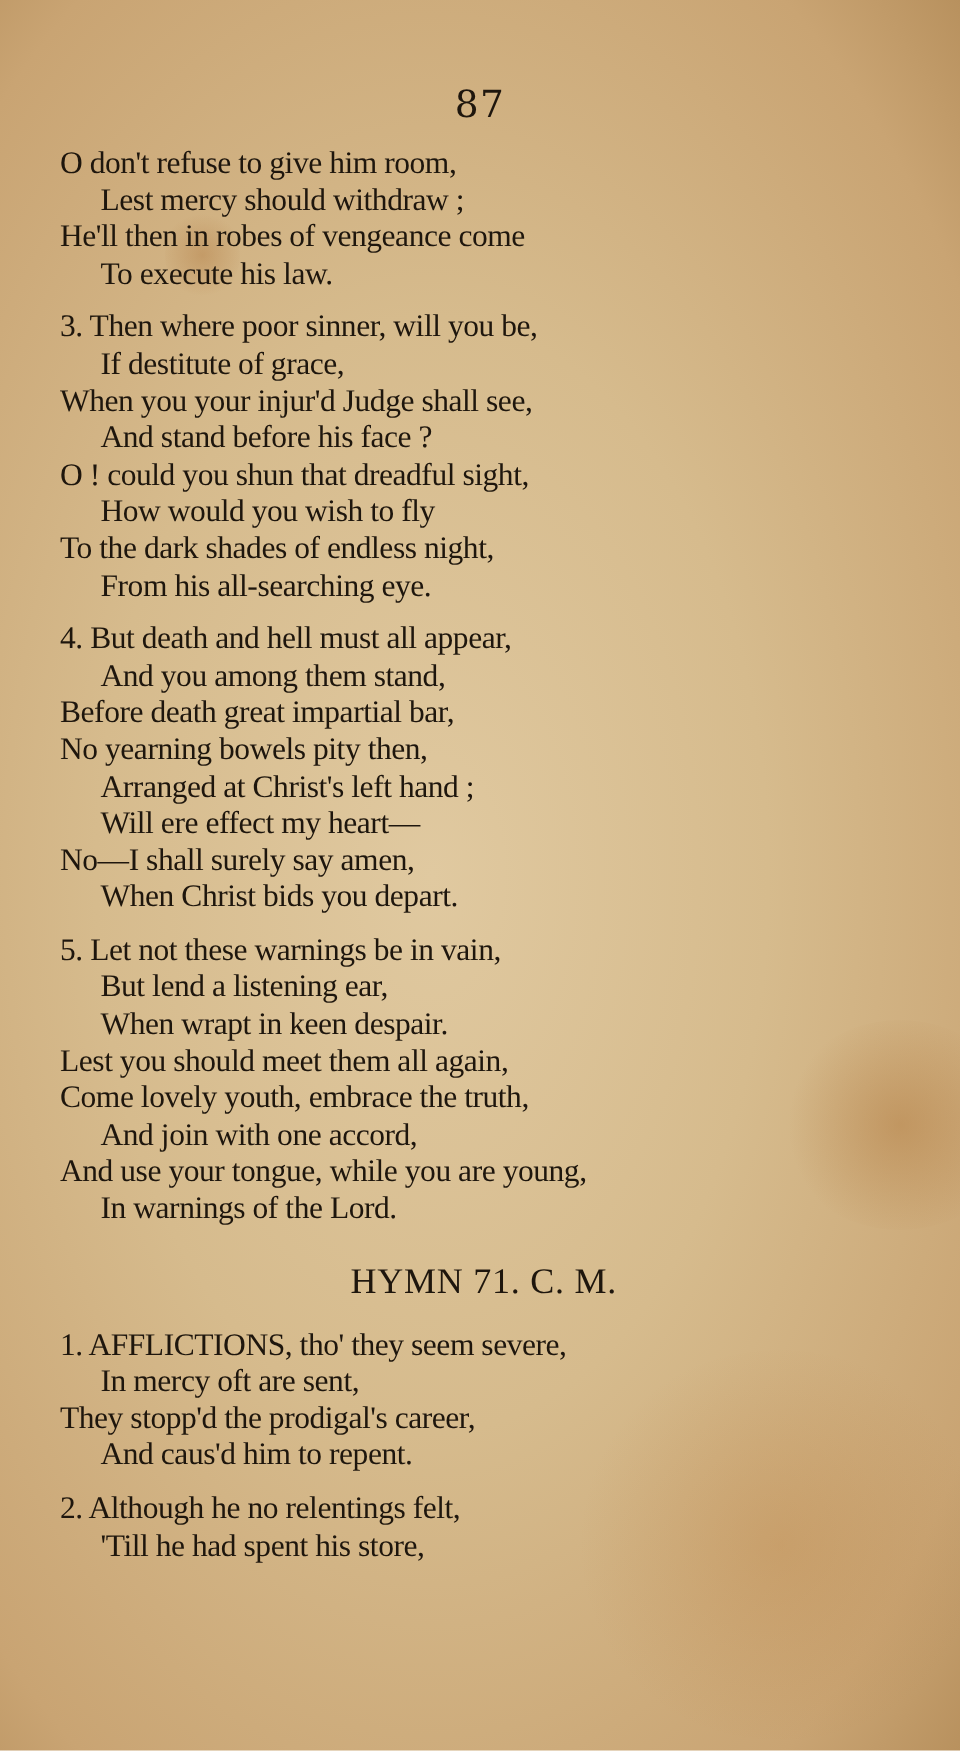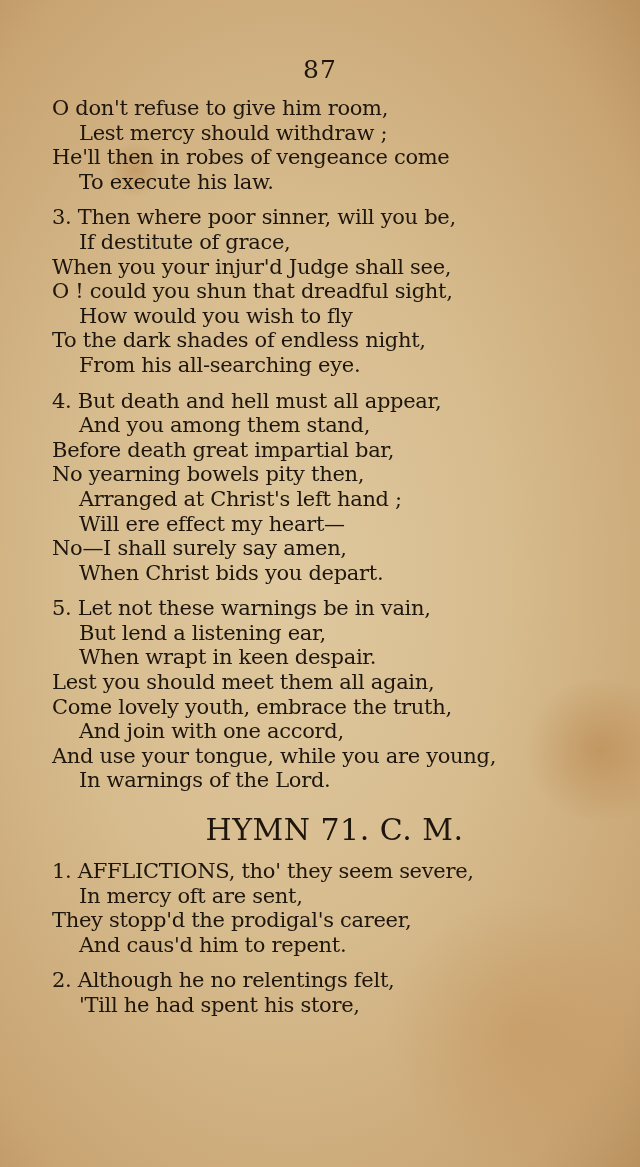--- a/index.html
+++ b/index.html
@@ -8,26 +8,26 @@
     background: radial-gradient(ellipse at 45% 50%, #e0c9a0 0%, #d6bb8d 45%, #c9a473 85%, #b8915e 100%);
     font-family: "DejaVu Serif", "Liberation Serif", serif;
     color: #1e160d;
     position: relative;
   }
   .stain { position: absolute; border-radius: 50%; pointer-events: none; }
   .page-number {
     position: absolute; top: 55px; left: 0; width: 640px; text-align: center;
     font-size: 25px; font-weight: normal; letter-spacing: 1px;
   }
-  .content { position: absolute; left: 52px; top: 96px; width: 585px; }
+  .content { position: absolute; left: 40px; top: 96px; width: 585px; font-family: Liberation Serif, serif; }
   .stanza { margin-bottom: 11px; }
   .line { font-size: 21px; line-height: 24.6px; white-space: nowrap; letter-spacing: -0.3px; }
   .indent { padding-left: 27px; }
   .hymn-title {
-    text-align: center; font-size: 30px; line-height: 24px; margin: 25px 0 17px 0;
+    text-align: center; font-size: 24px; line-height: 24px; margin: 25px 0 17px 0;
     letter-spacing: 0.5px; padding-right: 20px;
   }
 </style>
 </head>
 <body>
 
 <div class="stain" style="left:520px;top:680px;width:160px;height:140px;background:radial-gradient(circle,rgba(176,120,60,0.45),rgba(176,120,60,0) 70%);"></div>
 <div class="stain" style="left:380px;top:900px;width:280px;height:260px;background:radial-gradient(circle,rgba(190,135,75,0.35),rgba(190,135,75,0) 70%);"></div>
 <div class="stain" style="left:110px;top:140px;width:50px;height:60px;background:radial-gradient(circle,rgba(170,110,50,0.35),rgba(170,110,50,0) 70%);"></div>
 
@@ -39,20 +39,21 @@
     <div class="line">O don't refuse to give him room,</div>
     <div class="line indent">Lest mercy should withdraw ;</div>
     <div class="line">He'll then in robes of vengeance come</div>
     <div class="line indent">To execute his law.</div>
   </div>
 
   <div class="stanza">
     <div class="line"><span>3.</span> <span>Then where poor sinner, will you be,</span></div>
     <div class="line indent">If destitute of grace,</div>
     <div class="line">When you your injur'd Judge shall see,</div>
+    <div class="line indent">And stand before his face ?</div>
     <div class="line">O ! could you shun that dreadful sight,</div>
     <div class="line indent">How would you wish to fly</div>
     <div class="line">To the dark shades of endless night,</div>
     <div class="line indent">From his all-searching eye.</div>
   </div>
 
   <div class="stanza">
     <div class="line"><span>4.</span> <span>But death and hell must all appear,</span></div>
     <div class="line indent">And you among them stand,</div>
     <div class="line">Before death great impartial bar,</div>

